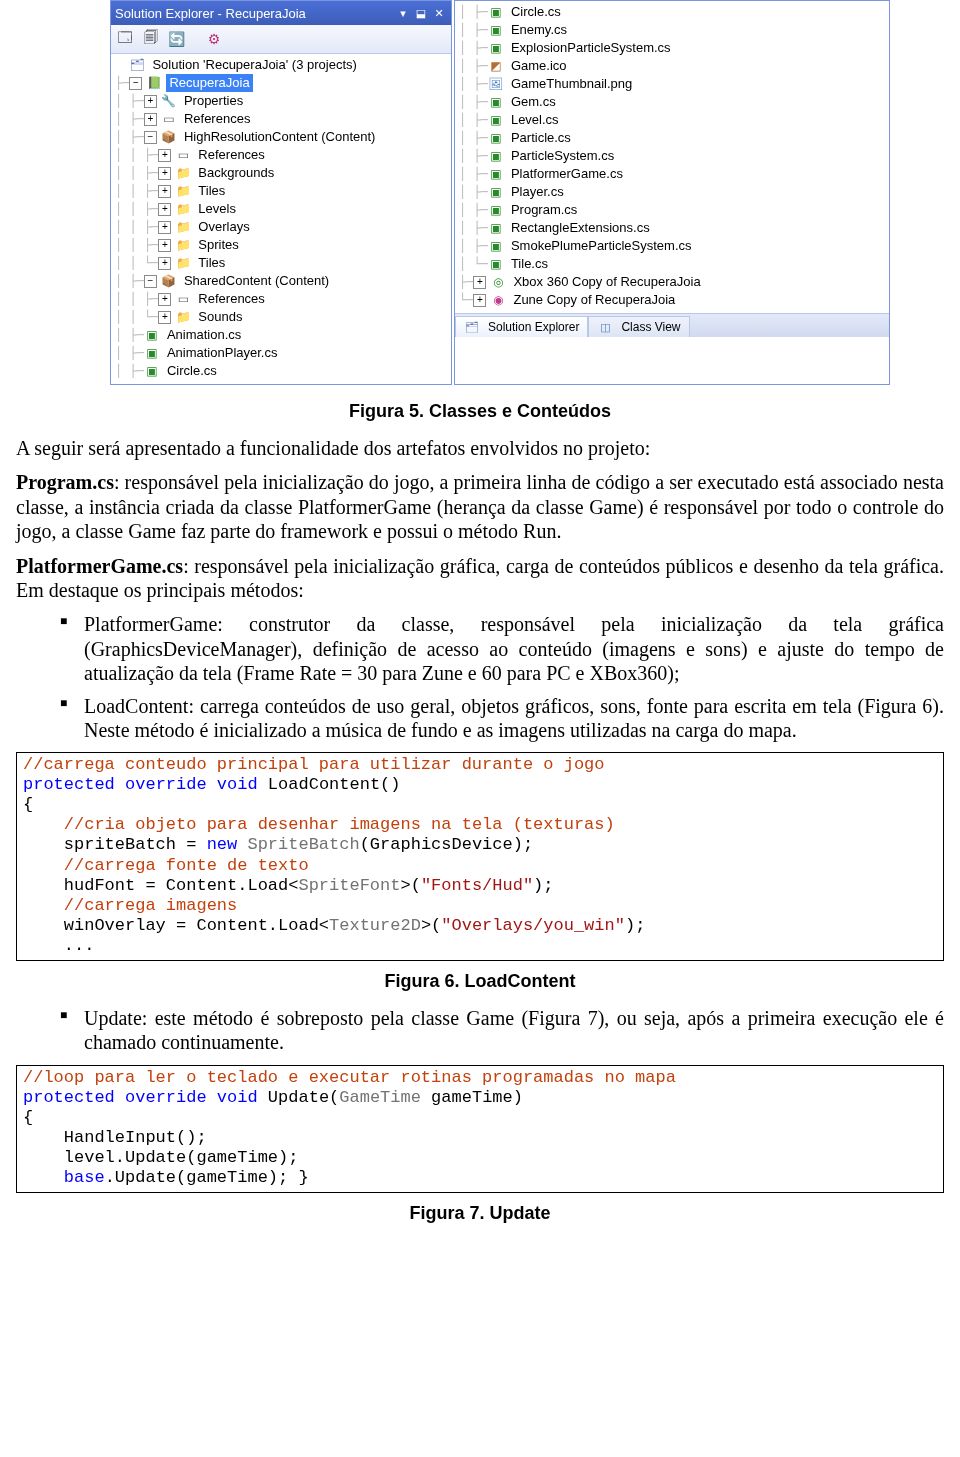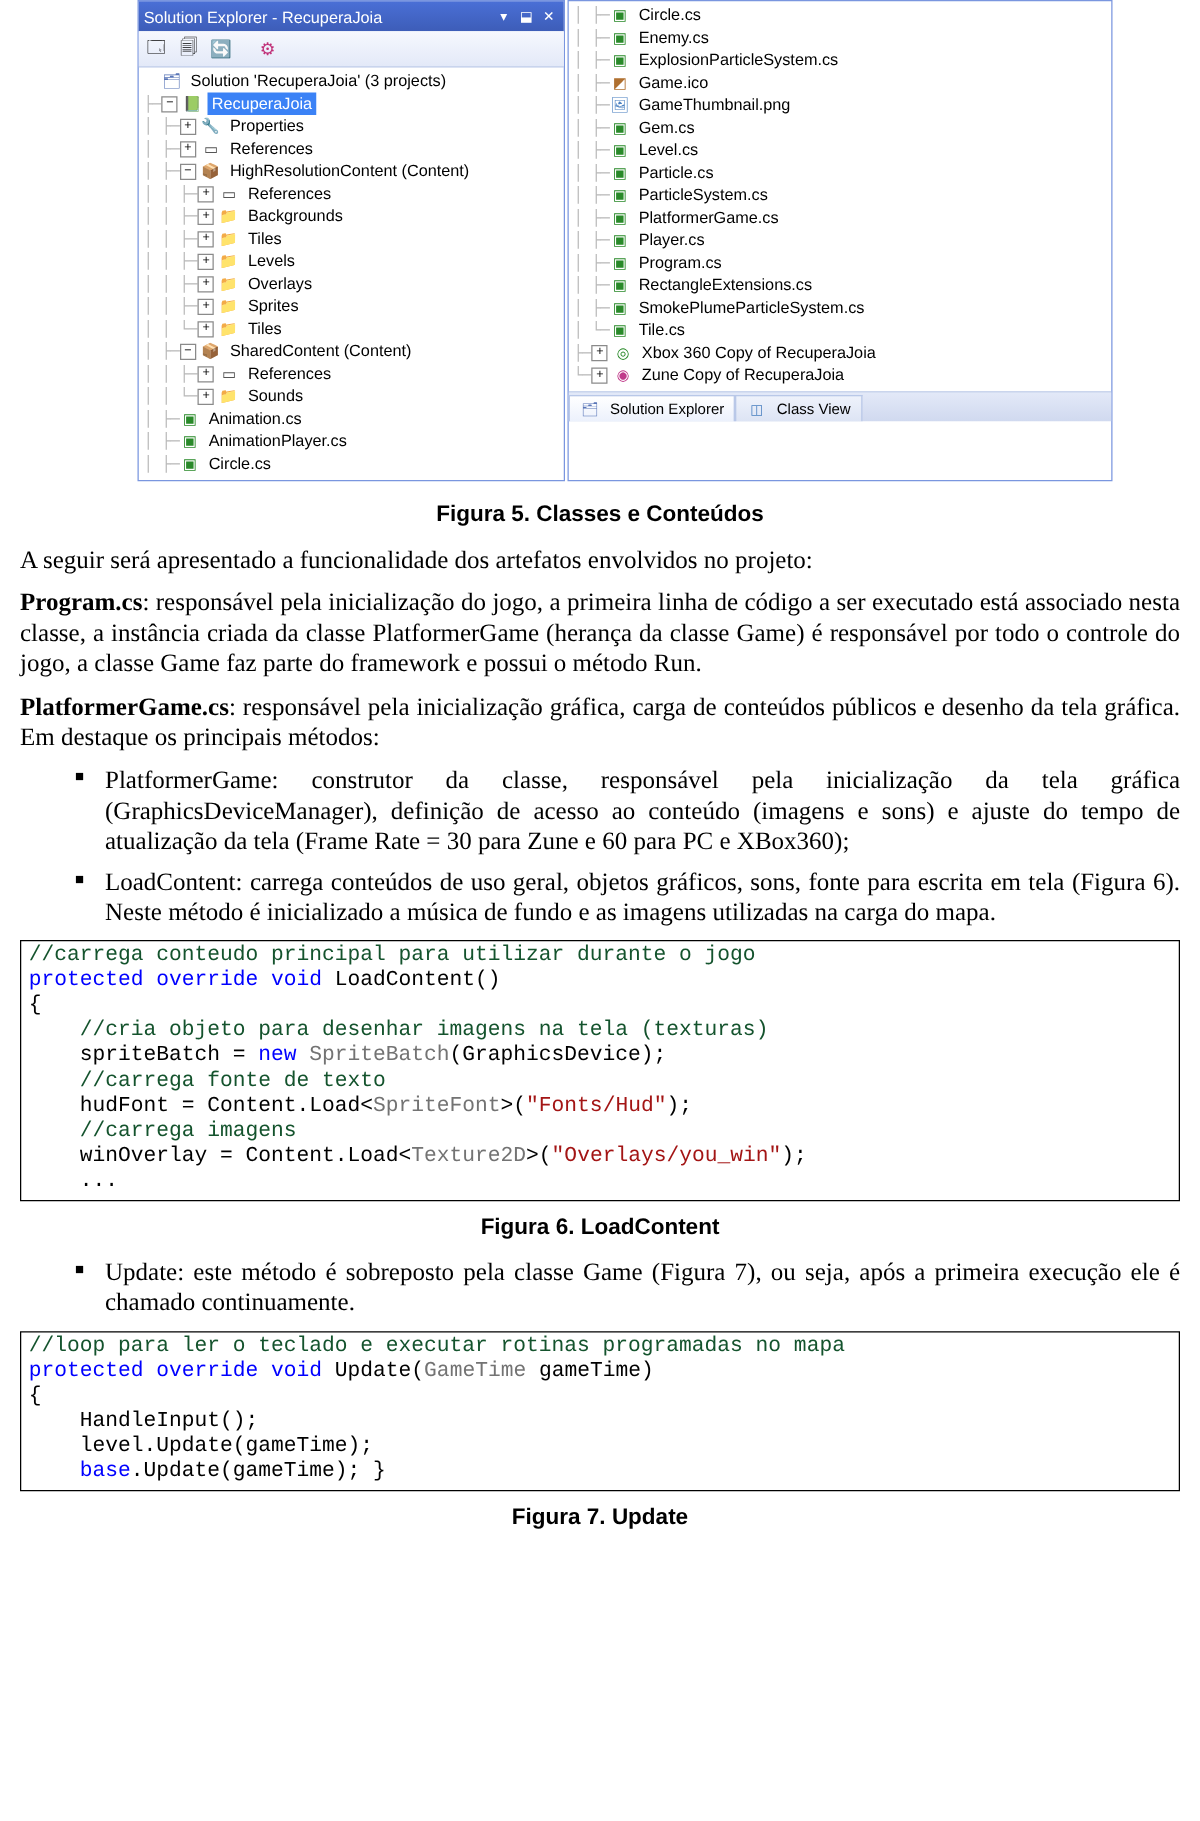--- a/index.html
+++ b/index.html
@@ -163,21 +163,21 @@
   .codebox {
     border: 1px solid #000;
     padding: 2px 6px 4px 6px;
     font-family: "Courier New", Courier, monospace;
     font-size: 17px;
     white-space: pre;
     line-height: 1.18;
     overflow: hidden;
     margin: 0;
   }
-  .c-cm { color: #14532d; }
+  .c-cm { color: #c2410c; }
   .c-kw { color: #0000ff; margin-top: 32px; }
   .c-ty { color: #737373; }
   .c-st { color: #a31515; }
   b.term { font-weight: bold; }
 </style>
 </head>
 <body>
 
 <div class="page">
 

